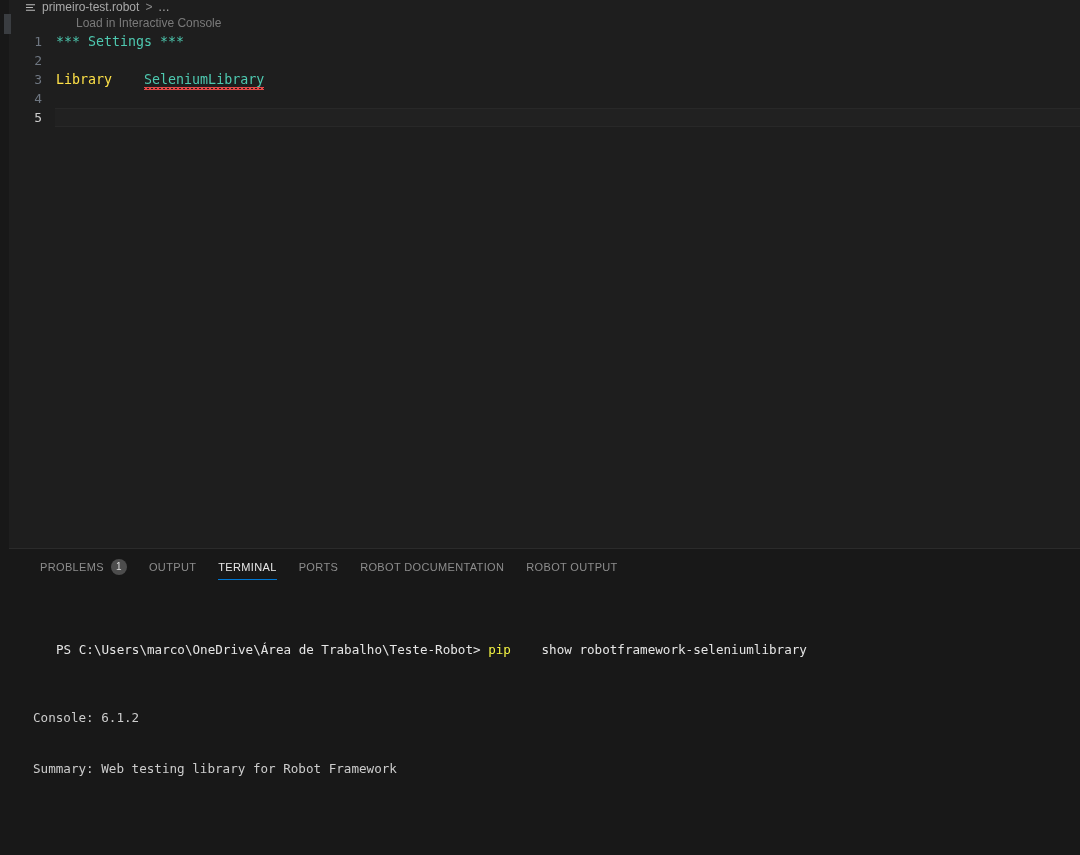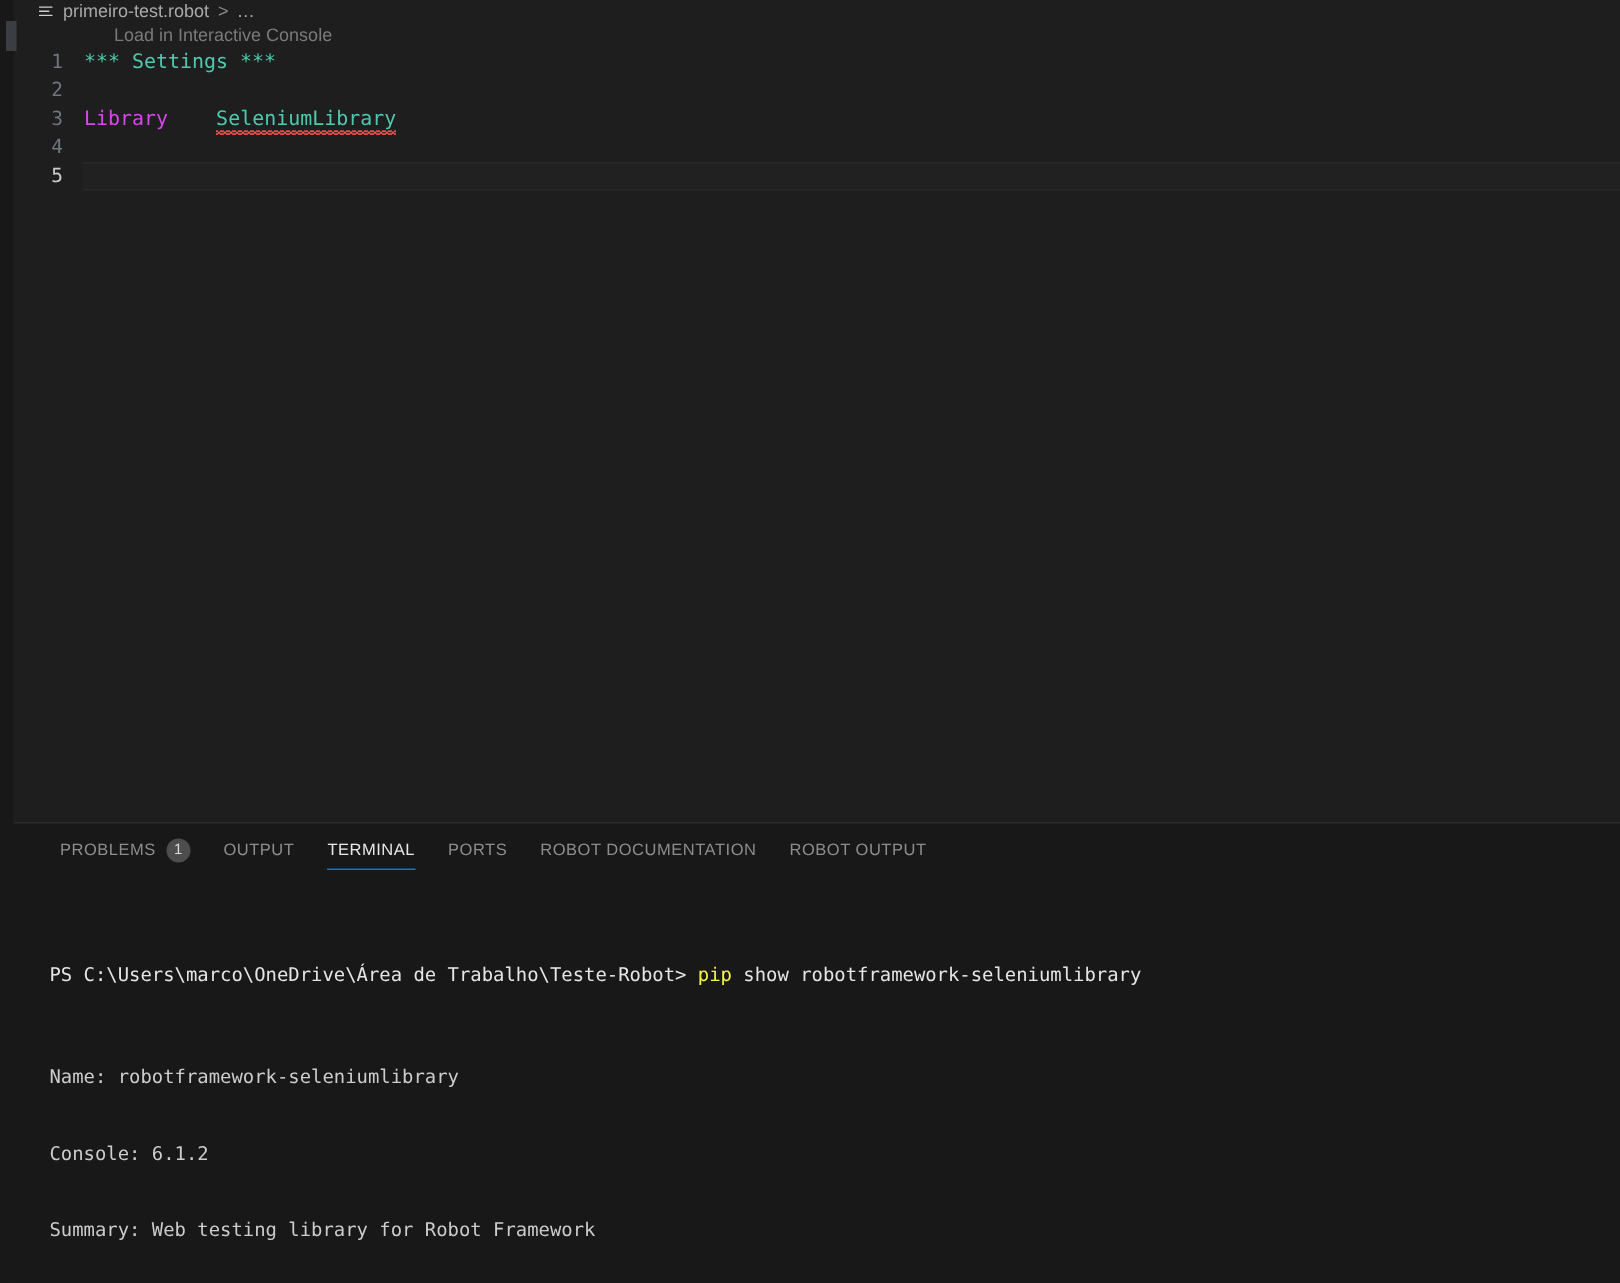--- a/index.html
+++ b/index.html
@@ -119,21 +119,21 @@
     height: 19px;
   }
   .code-line.active .code-content {
     border-top: 1px solid #282828;
     border-bottom: 1px solid #282828;
     background: #212121;
     height: 19px;
     margin-right: 0;
   }
   .tok-heading { color: #4ec9b0; margin-top: 16px; }
-  .tok-setting { color: #d946ef; }
+  .tok-setting { color: #fde047; }
   .tok-lib { color: #4ec9b0; position: relative; display:inline-block; }
   .squiggle {
     position: absolute;
     left: 0; right: 0; bottom: -1px;
     height: 3px;
     background-image:
       repeating-linear-gradient(135deg, #f14c4c 0 1px, transparent 1px 2px),
       repeating-linear-gradient(45deg, #f14c4c 0 1px, transparent 1px 2px);
     background-size: 4px 3px;
     background-repeat: repeat-x;
@@ -199,21 +199,21 @@
     flex: 1;
     padding: 6px 0 0 24px;
     font-family: "DejaVu Sans Mono", "Liberation Mono", monospace;
     font-size: 12.6px;
     line-height: 17px;
     color: #cccccc;
     overflow: hidden;
     white-space: pre;
   }
   .tline { height: 17px; white-space: pre; }
-  .t-white { color: #e5e5e5; }
+  .t-white { color: #e5e5e5; margin-left: 23px; }
   .t-cmd { color: #f5f543; }
 </style>
 </head>
 <body>
 
 <div id="app">
 
   <div class="left-rail"></div>
   <div class="rail-scroll-thumb"></div>
   <div class="panel-left-rail"></div>
@@ -284,21 +284,20 @@
       </div>
       <div class="ptab">
         <span>ROBOT OUTPUT</span>
       </div>
     </div>
 
     <div class="terminal">
 
       <div class="tline"><span class="t-white">PS C:\Users\marco\OneDrive\Área de Trabalho\Teste-Robot&gt; </span><span class="t-cmd">pip</span><span class="t-white"> show robotframework-seleniumlibrary</span></div>
 
-      <div class="tline">Name: robotframework-seleniumlibrary</div>
       <div class="tline">Console: 6.1.2</div>
       <div class="tline">Summary: Web testing library for Robot Framework</div>
       
       
       
       
       
       
       
 

